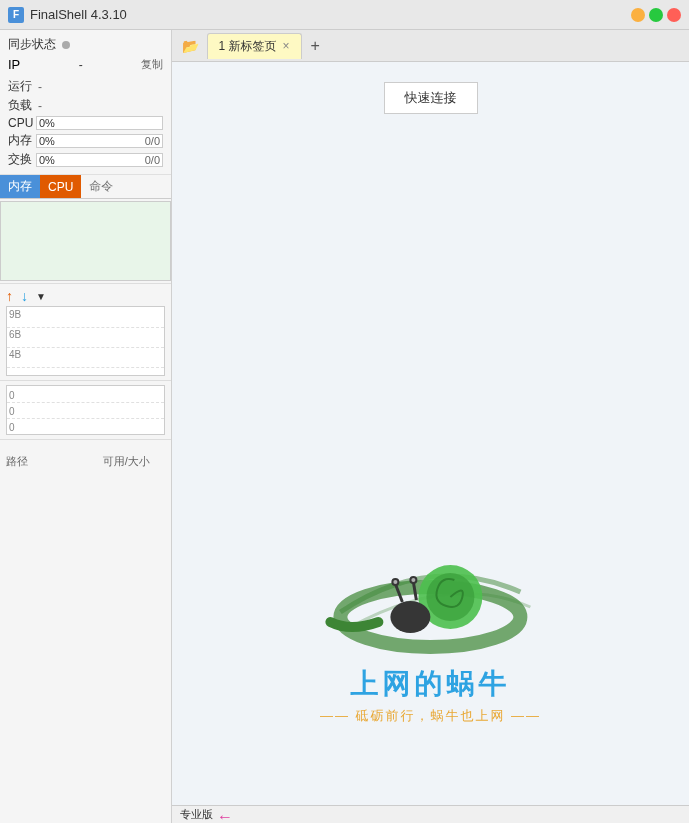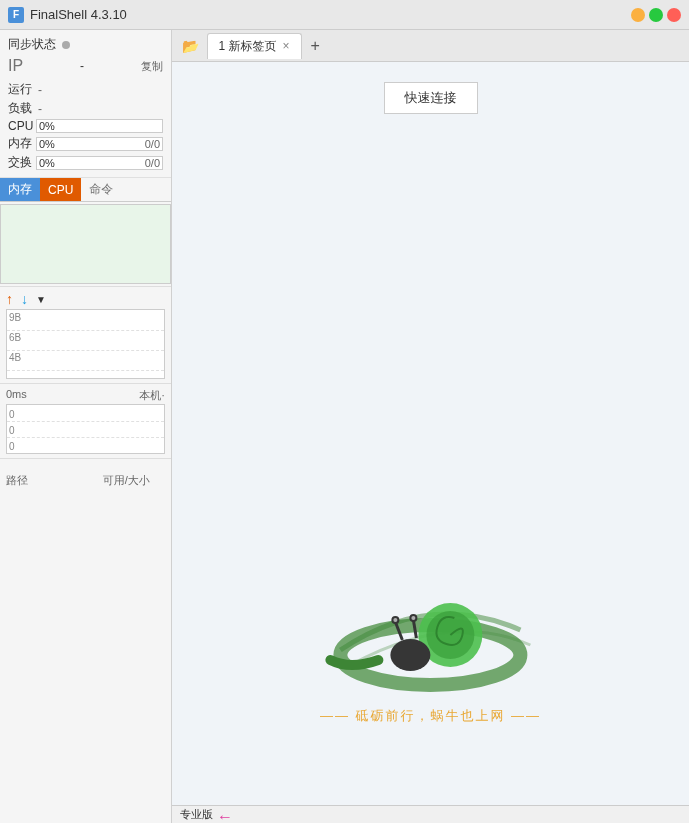--- a/index.html
+++ b/index.html
@@ -82,21 +82,21 @@
       border-radius: 50%;
       background: #aaa;
     }
 
     .ip-row {
       display: flex;
       align-items: center;
       justify-content: space-between;
       margin-bottom: 6px;
     }
-    .ip-label { color: #737373; font-size: 16px; }
+    .ip-label { color: #000000; font-size: 13px; }
     .ip-value { color: #333; font-size: 12px; }
     .copy-btn {
       color: #666;
       font-size: 11px;
       cursor: pointer;
       background: none;
       border: none;
     }
 
     .sys-info-btn {
@@ -308,21 +308,21 @@
       color: #555;
       font-size: 14px;
       background: none;
       border: none;
     }
     .content-tab {
       display: flex;
       align-items: center;
       gap: 4px;
       padding: 4px 10px;
-      background: #ffffff;
+      background: #fef9c3;
       border: 1px solid #ccc;
       border-bottom: none;
       cursor: pointer;
       font-size: 12px;
       color: #333;
       border-radius: 3px 3px 0 0;
     }
     .content-tab .close-tab {
       font-size: 12px;
       color: #888;
@@ -500,24 +500,20 @@
         <span class="net-label" style="top: 2px;">9B</span>
         <div class="net-chart-line" style="top: 20px;"></div>
         <span class="net-label" style="top: 22px;">6B</span>
         <div class="net-chart-line" style="top: 40px;"></div>
         <span class="net-label" style="top: 42px;">4B</span>
         <div class="net-chart-line" style="top: 60px;"></div>
       </div>
     </div>
 
     <div class="latency-section">
-      <div class="latency-row">
-        <span>0ms</span>
-        <span>本机·</span>
-      </div>
       <div class="latency-chart">
         <span class="latency-label" style="top: 4px;">0</span>
         <div class="net-chart-line" style="top: 16px;"></div>
         <span class="latency-label" style="top: 20px;">0</span>
         <div class="net-chart-line" style="top: 32px;"></div>
         <span class="latency-label" style="top: 36px;">0</span>
       </div>
     </div>
 
     <div class="disk-section">
@@ -563,20 +559,21 @@
           <circle cx="75" cy="50" r="4" fill="#222"></circle>
           <line x1="96" y1="68" x2="93" y2="50" stroke="#222" stroke-width="3"></line>
           <circle cx="93" cy="48" r="4" fill="#222"></circle>
 
           <circle cx="75" cy="50" r="2" fill="white" opacity="0.6"></circle>
           <circle cx="93" cy="48" r="2" fill="white" opacity="0.6"></circle>
 
           <path d="M 58,90 Q 30,100 10,90" fill="none" stroke="#2a7a20" stroke-width="10" stroke-linecap="round"></path>
         </svg>
 
+        <div class="site-name">上网的蜗牛</div>
         <div class="site-slogan">—— 砥砺前行，蜗牛也上网 ——</div>
       </div>
     </div>
 
     <div class="status-bar">
       <span class="pro-badge">专业版</span>
       <span class="pro-arrow">←</span>
     </div>
 
   </div>

